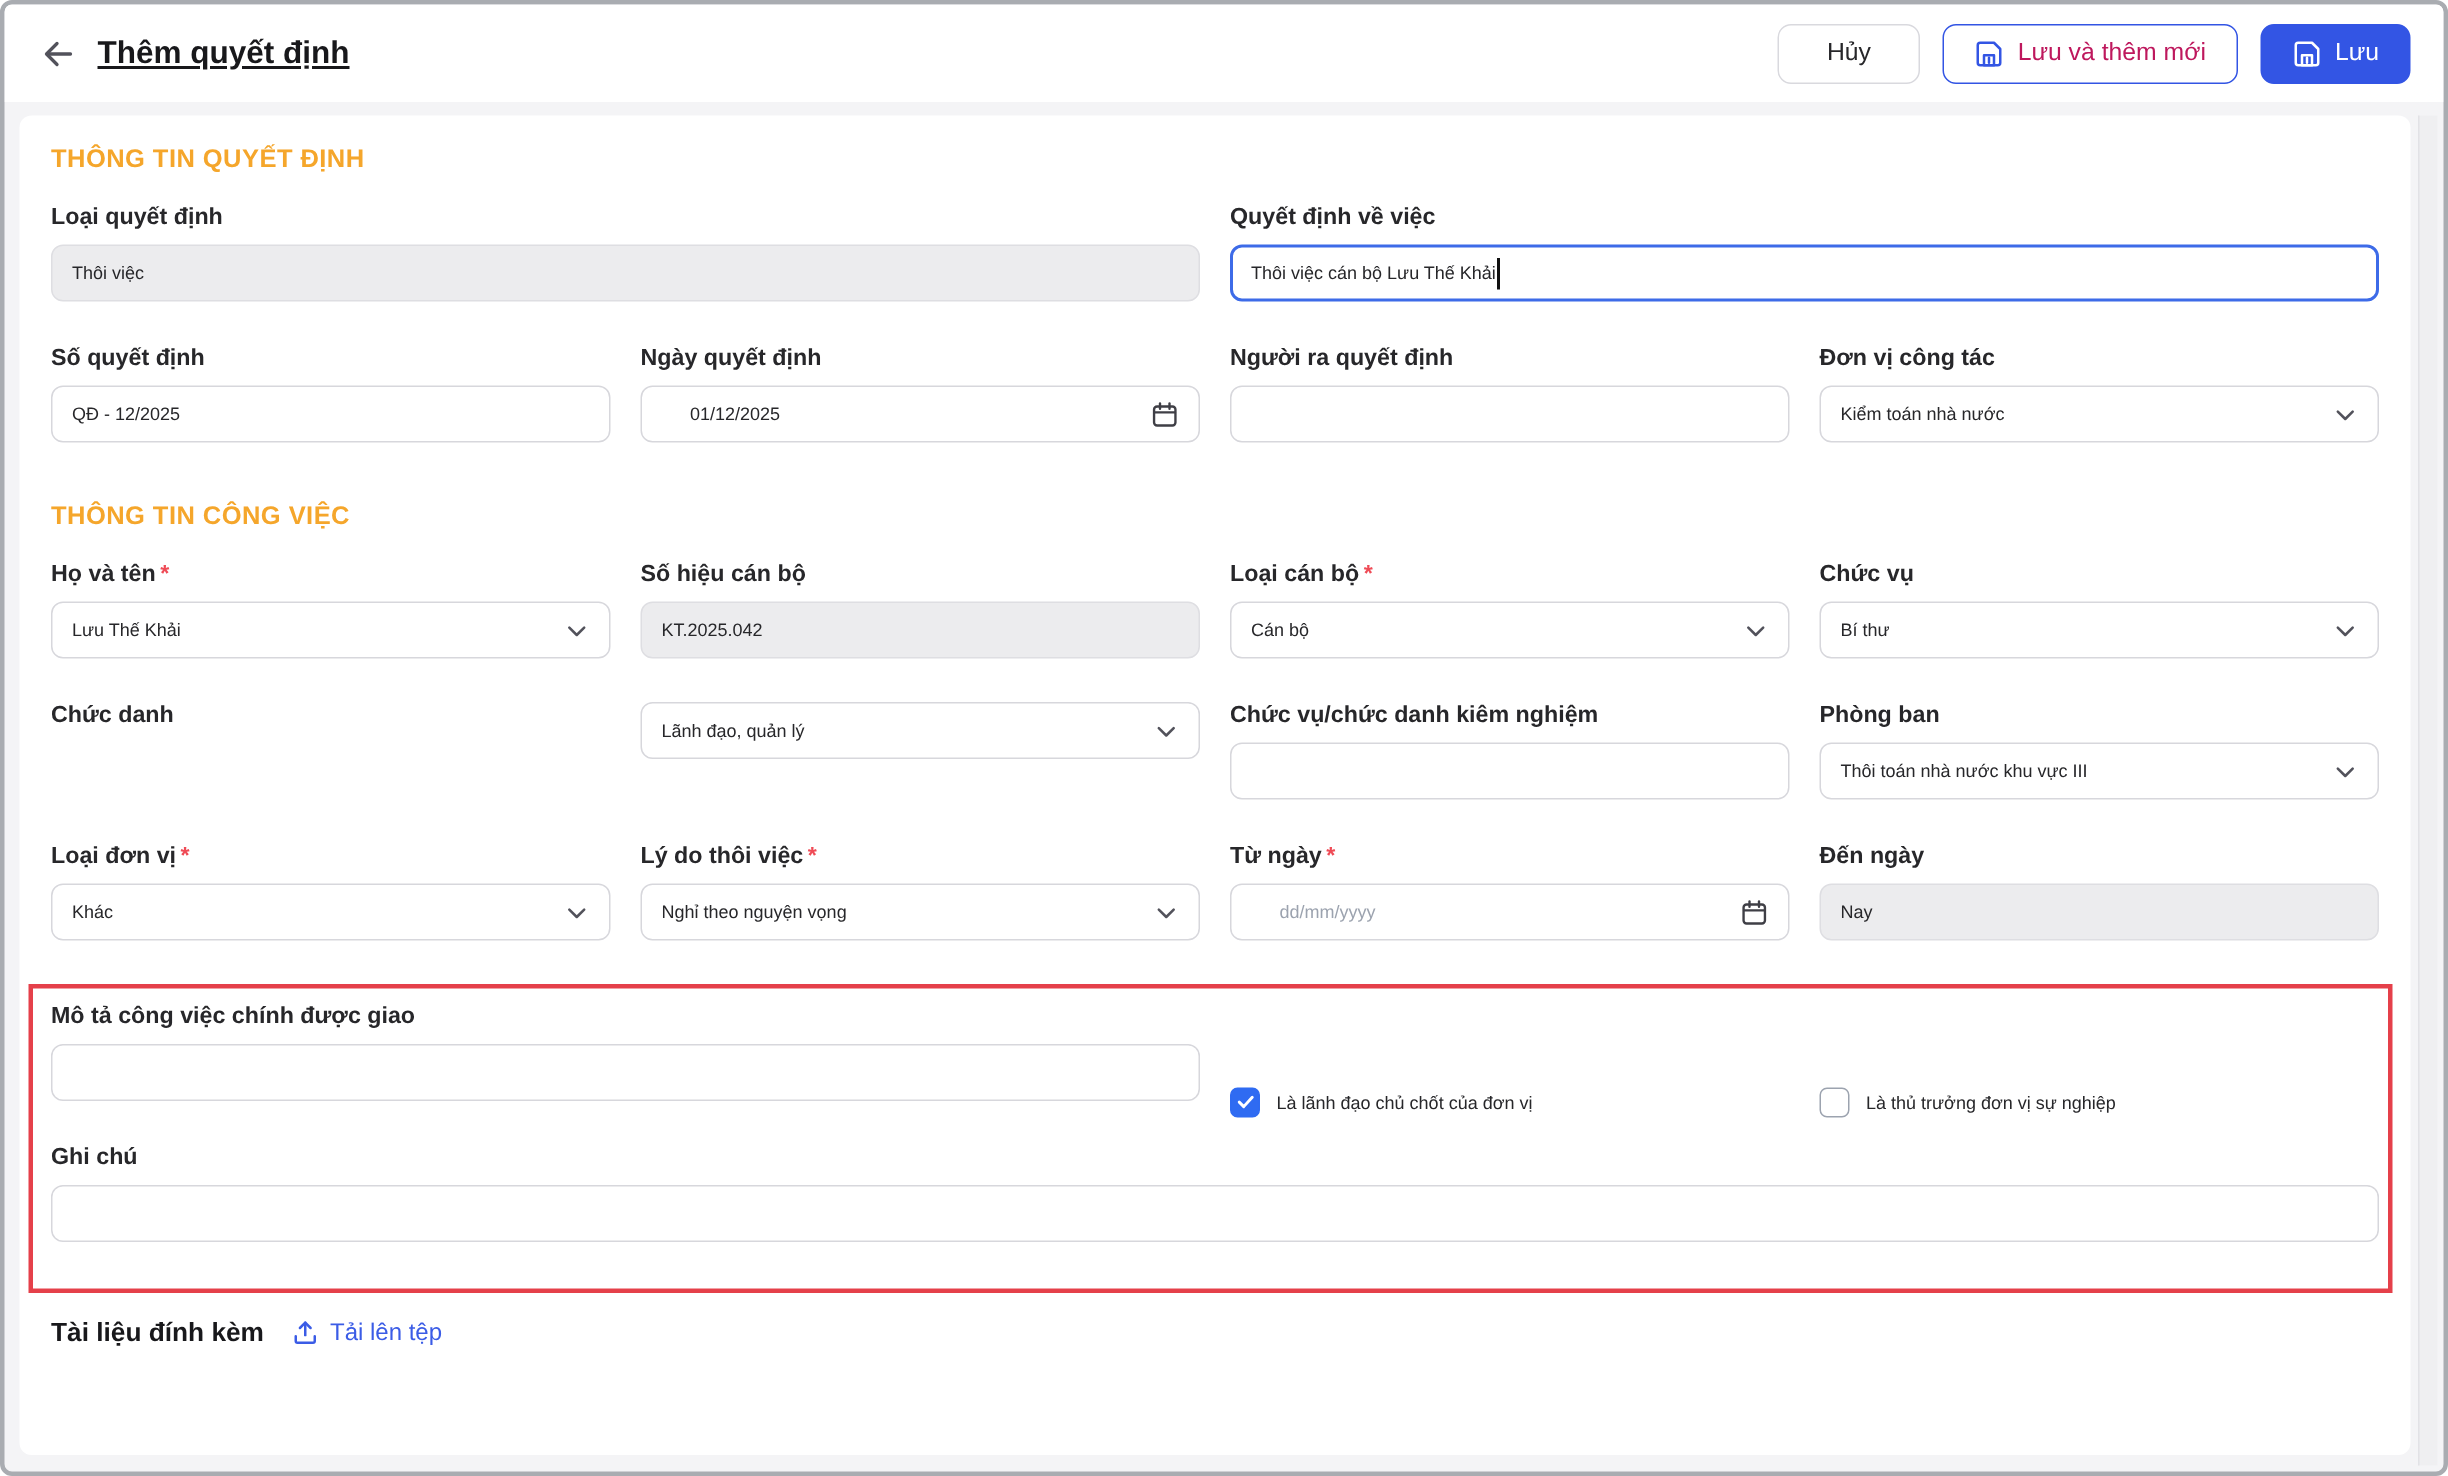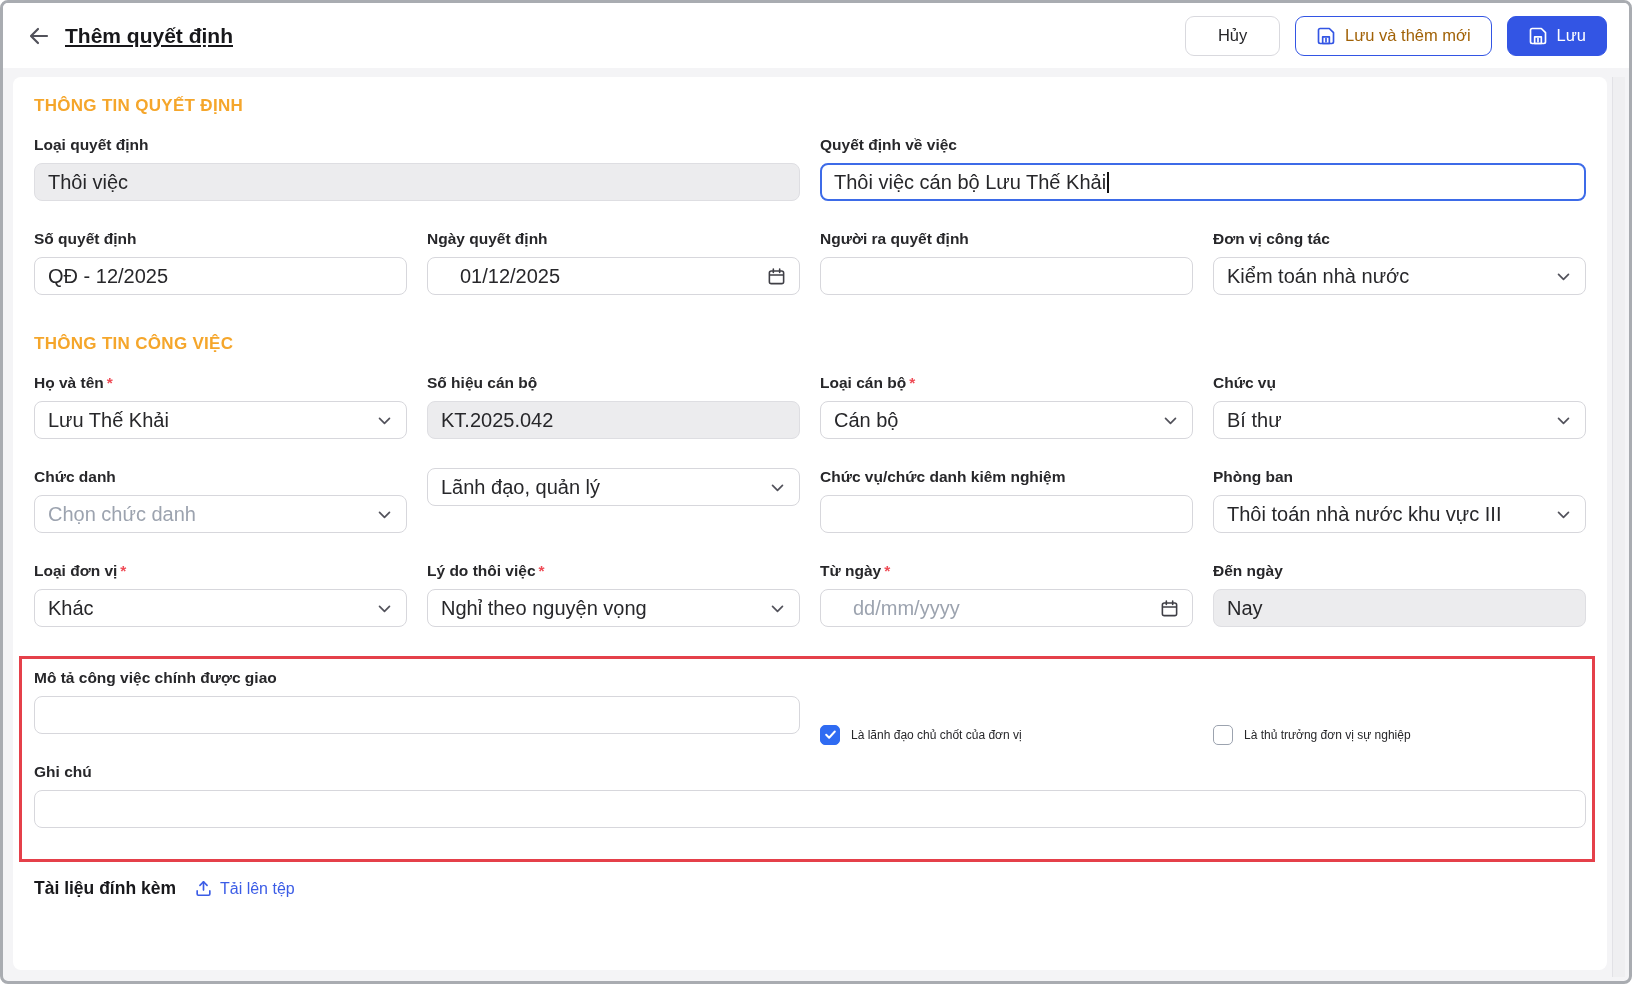--- a/index.html
+++ b/index.html
@@ -12,42 +12,42 @@
   .header { position:absolute; top:0; left:0; right:0; height:65px; background:#fff;
     display:flex; align-items:center; padding:0 22px; }
   .back-btn { width:28px; height:28px; display:flex; align-items:center; justify-content:center;
     cursor:pointer; margin-right:12px; }
   .page-title { font-size:21px; font-weight:700; color:#18181b;text-decoration:underline; }
   .header-actions { margin-left:auto; display:flex; align-items:center; gap:15px; }
   .btn { height:40px; border-radius:9px; font-size:16.5px; padding:0 20px;
     display:inline-flex; align-items:center; justify-content:center; gap:9px; cursor:pointer;
     font-family:"Liberation Sans", sans-serif; }
   .btn-cancel { background:#fff; border:1px solid #d9d9de; color:#27272a; min-width:95px; }
-  .btn-outline { background:#fff; border:1px solid #3355e4; color:#a16207; }
+  .btn-outline { background:#fff; border:1px solid #3355e4; color:#be185d; }
   .btn-primary { background:#3355e4; border:1px solid #3355e4; color:#fff; min-width:88px; }
 
   
   .main { position:absolute; top:74px; left:10px; right:22px; bottom:11px; background:#fff;
     border-radius:8px; padding:19px 21px 0 21px; overflow:hidden; }
   .scroll-track { position:absolute; top:74px; right:4px; width:13px; bottom:4px;
     background:#efeff1; border-left:1px solid #e2e2e6; }
 
   .section-title { font-size:17px; font-weight:700; color:#f5a62b; letter-spacing:.3px;
     margin:0 0 20px 0; }
   .section-title.second { margin-top:10px; }
 
   .grid { display:grid; grid-template-columns:repeat(4, 1fr); column-gap:20px; }
   .span2 { grid-column: span 2; }
   .full { grid-column: 1 / -1; }
   .field { margin-bottom:29px; }
   .field-label { display:block; font-size:15.5px; font-weight:700; color:#27272a; margin-bottom:9px; }
   .req { color:#ef4b56; font-weight:700; margin-left:3px; }
 
   .control { height:38px; width:100%; border:1px solid #d7d7dc; border-radius:8px; background:#fff;
-    display:flex; align-items:center; padding:0 13px; font-size:20px; color:#27272a; }
+    display:flex; align-items:center; padding:0 13px; font-size:12px; color:#27272a; }
   input.control { outline:none; font-family:"Liberation Sans", sans-serif; }
   input.control::placeholder { color:#9ca3af; }
   .control.disabled { background:#ececee; border-color:#dedee2; }
   .control.focused { border:2px solid #3d6be8; padding:0 12px; }
   .select { justify-content:space-between; cursor:pointer; }
   .select .placeholder { color:#9ca3af; }
   .with-icon { justify-content:space-between; cursor:pointer;padding-left:32px; }
   .placeholder-text { color:#9ca3af; }
   .caret { display:inline-block; width:1.5px; height:21px; background:#111; margin-left:1px; }
 
@@ -206,28 +206,20 @@
                 <polyline points="5 9 12 16 19 9"></polyline>
               </svg>
           </span>
         </div>
       </div>
     </div>
 
     <div class="grid">
       <div class="field">
         <span class="field-label">Chức danh</span>
-        <div class="control select">
-          <span class="placeholder">Chọn chức danh</span>
-          <span>
-            <svg width="17" height="17" viewBox="0 0 24 24" fill="none" stroke="#52525b" stroke-width="2.4" stroke-linecap="round" stroke-linejoin="round">
-                <polyline points="5 9 12 16 19 9"></polyline>
-              </svg>
-          </span>
-        </div>
       </div>
       <div class="field">
         <div class="control select">
           <span>Lãnh đạo, quản lý</span>
           <span>
             <svg width="17" height="17" viewBox="0 0 24 24" fill="none" stroke="#52525b" stroke-width="2.4" stroke-linecap="round" stroke-linejoin="round">
                 <polyline points="5 9 12 16 19 9"></polyline>
               </svg>
           </span>
         </div>

